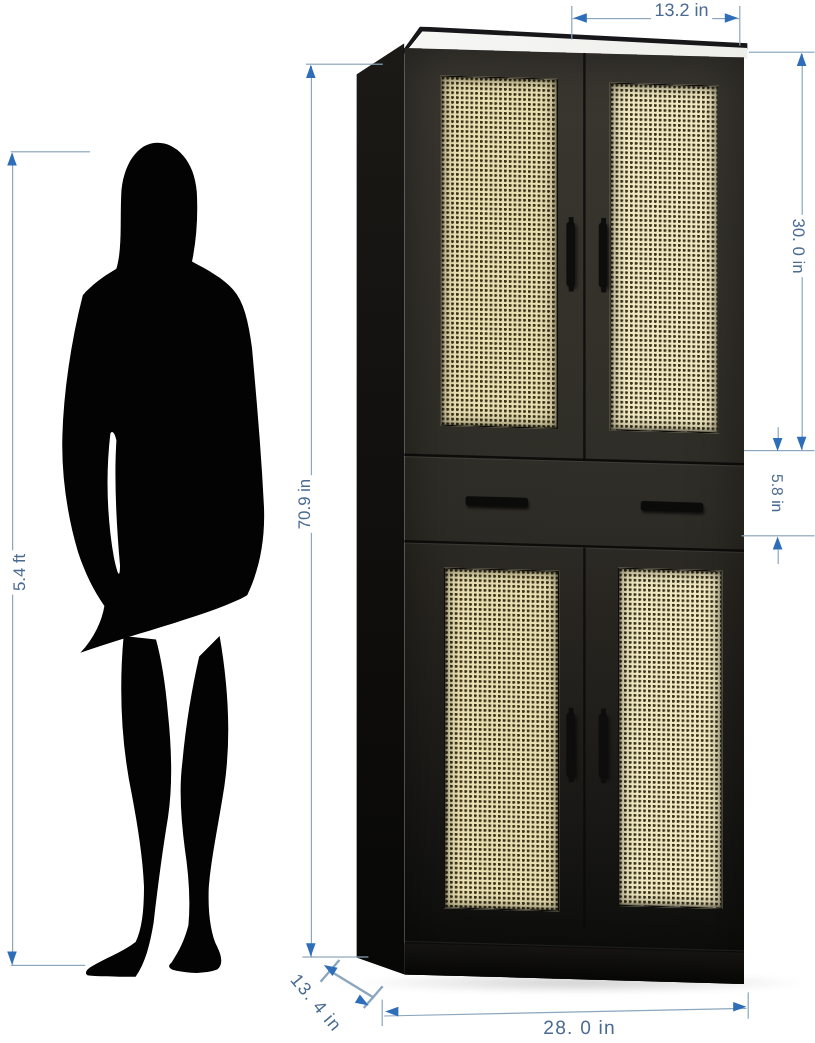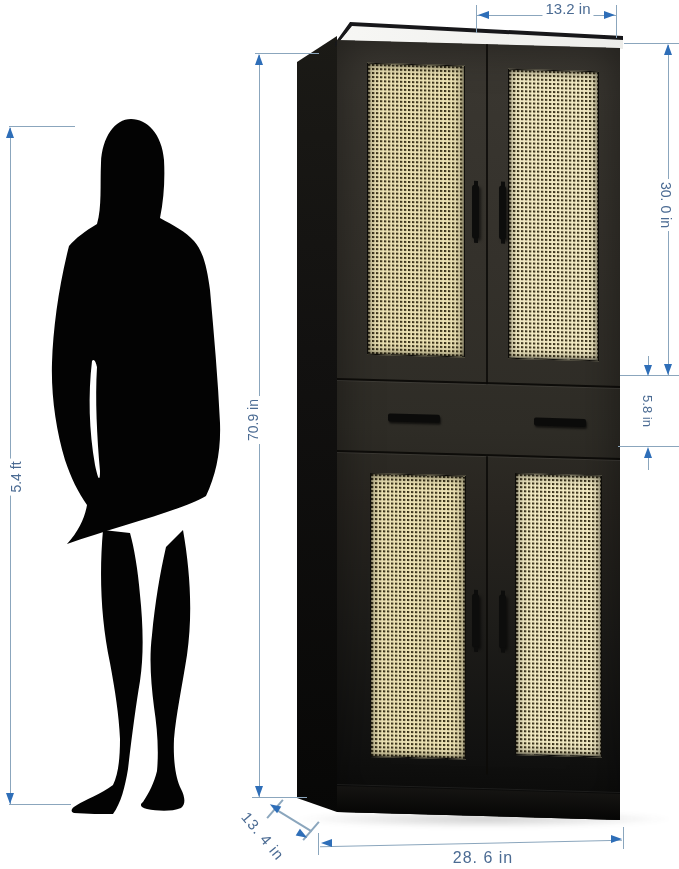--- a/index.html
+++ b/index.html
@@ -156,16 +156,16 @@
     <div class="arr right" style="left:297px;top:831px;transform:rotate(31.5deg);"></div>
     <div class="dlabel rot50" style="left:263px;top:836px;font-size:15px;letter-spacing:1px;">13. 4 in</div>
   </div>
 
   <div>
     <div class="dline" style="left:320px;top:843px;width:302px;height:1px;transform:rotate(-1.2deg);"></div>
     <div class="dtick" style="left:318px;top:833px;width:1px;height:22px;"></div>
     <div class="dtick" style="left:623px;top:827px;width:1px;height:22px;"></div>
     <div class="arr left" style="left:321px;top:839px;"></div>
     <div class="arr right" style="left:611px;top:835px;"></div>
-    <div class="dlabel" style="left:483px;top:858px;font-size:16px;letter-spacing:1px;">28. 6 in</div>
+    <div class="dlabel" style="left:483px;top:858px;font-size:16px;letter-spacing:1px;">28. 0 in</div>
   </div>
 
 </div>
 
 </body></html>

